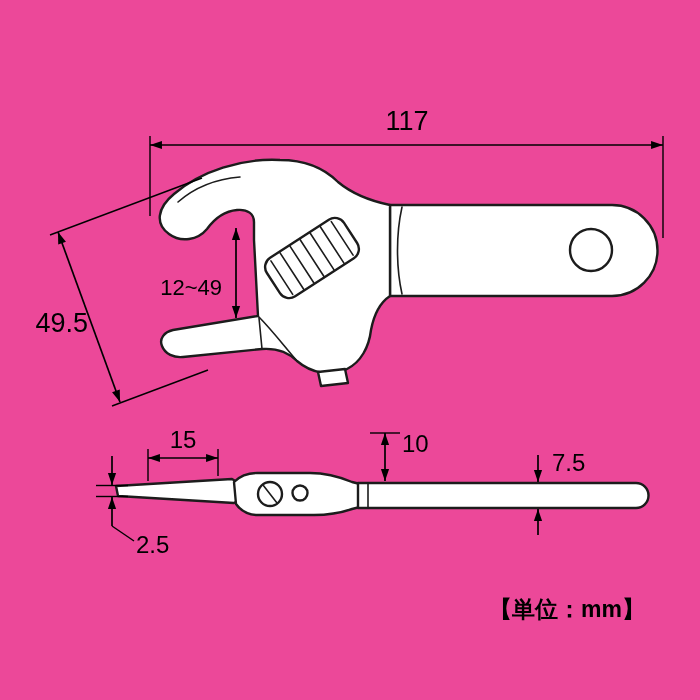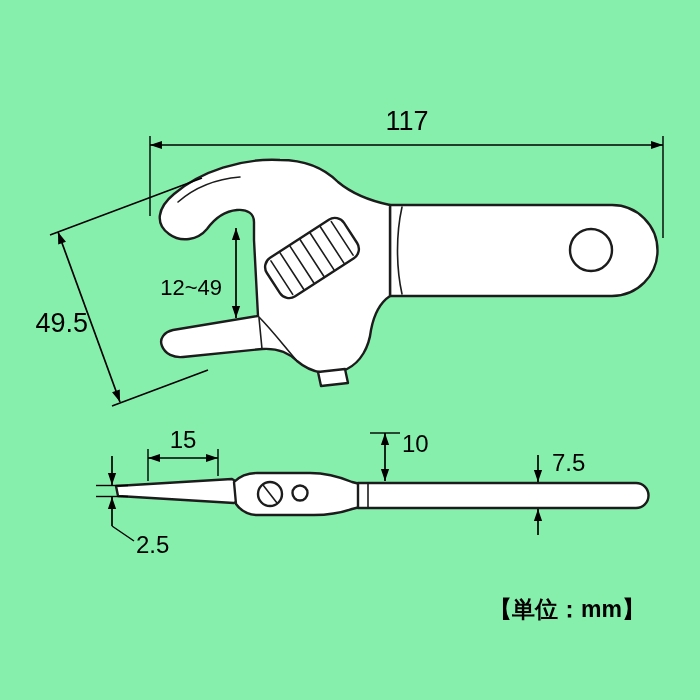--- a/index.html
+++ b/index.html
@@ -4,21 +4,21 @@
 <style>
   html, body {
     margin: 0;
     padding: 0;
     background: #ffffff;
   }
   .canvas {
     position: relative;
     width: 700px;
     height: 700px;
-    background: #86efac;
+    background: #ec4899;
     overflow: hidden;
   }
   svg { display: block; }
 
   .part {
     fill: #ffffff;
     stroke: #1c1c1c;
     stroke-width: 2.4;
     stroke-linejoin: round;
     stroke-linecap: round;

